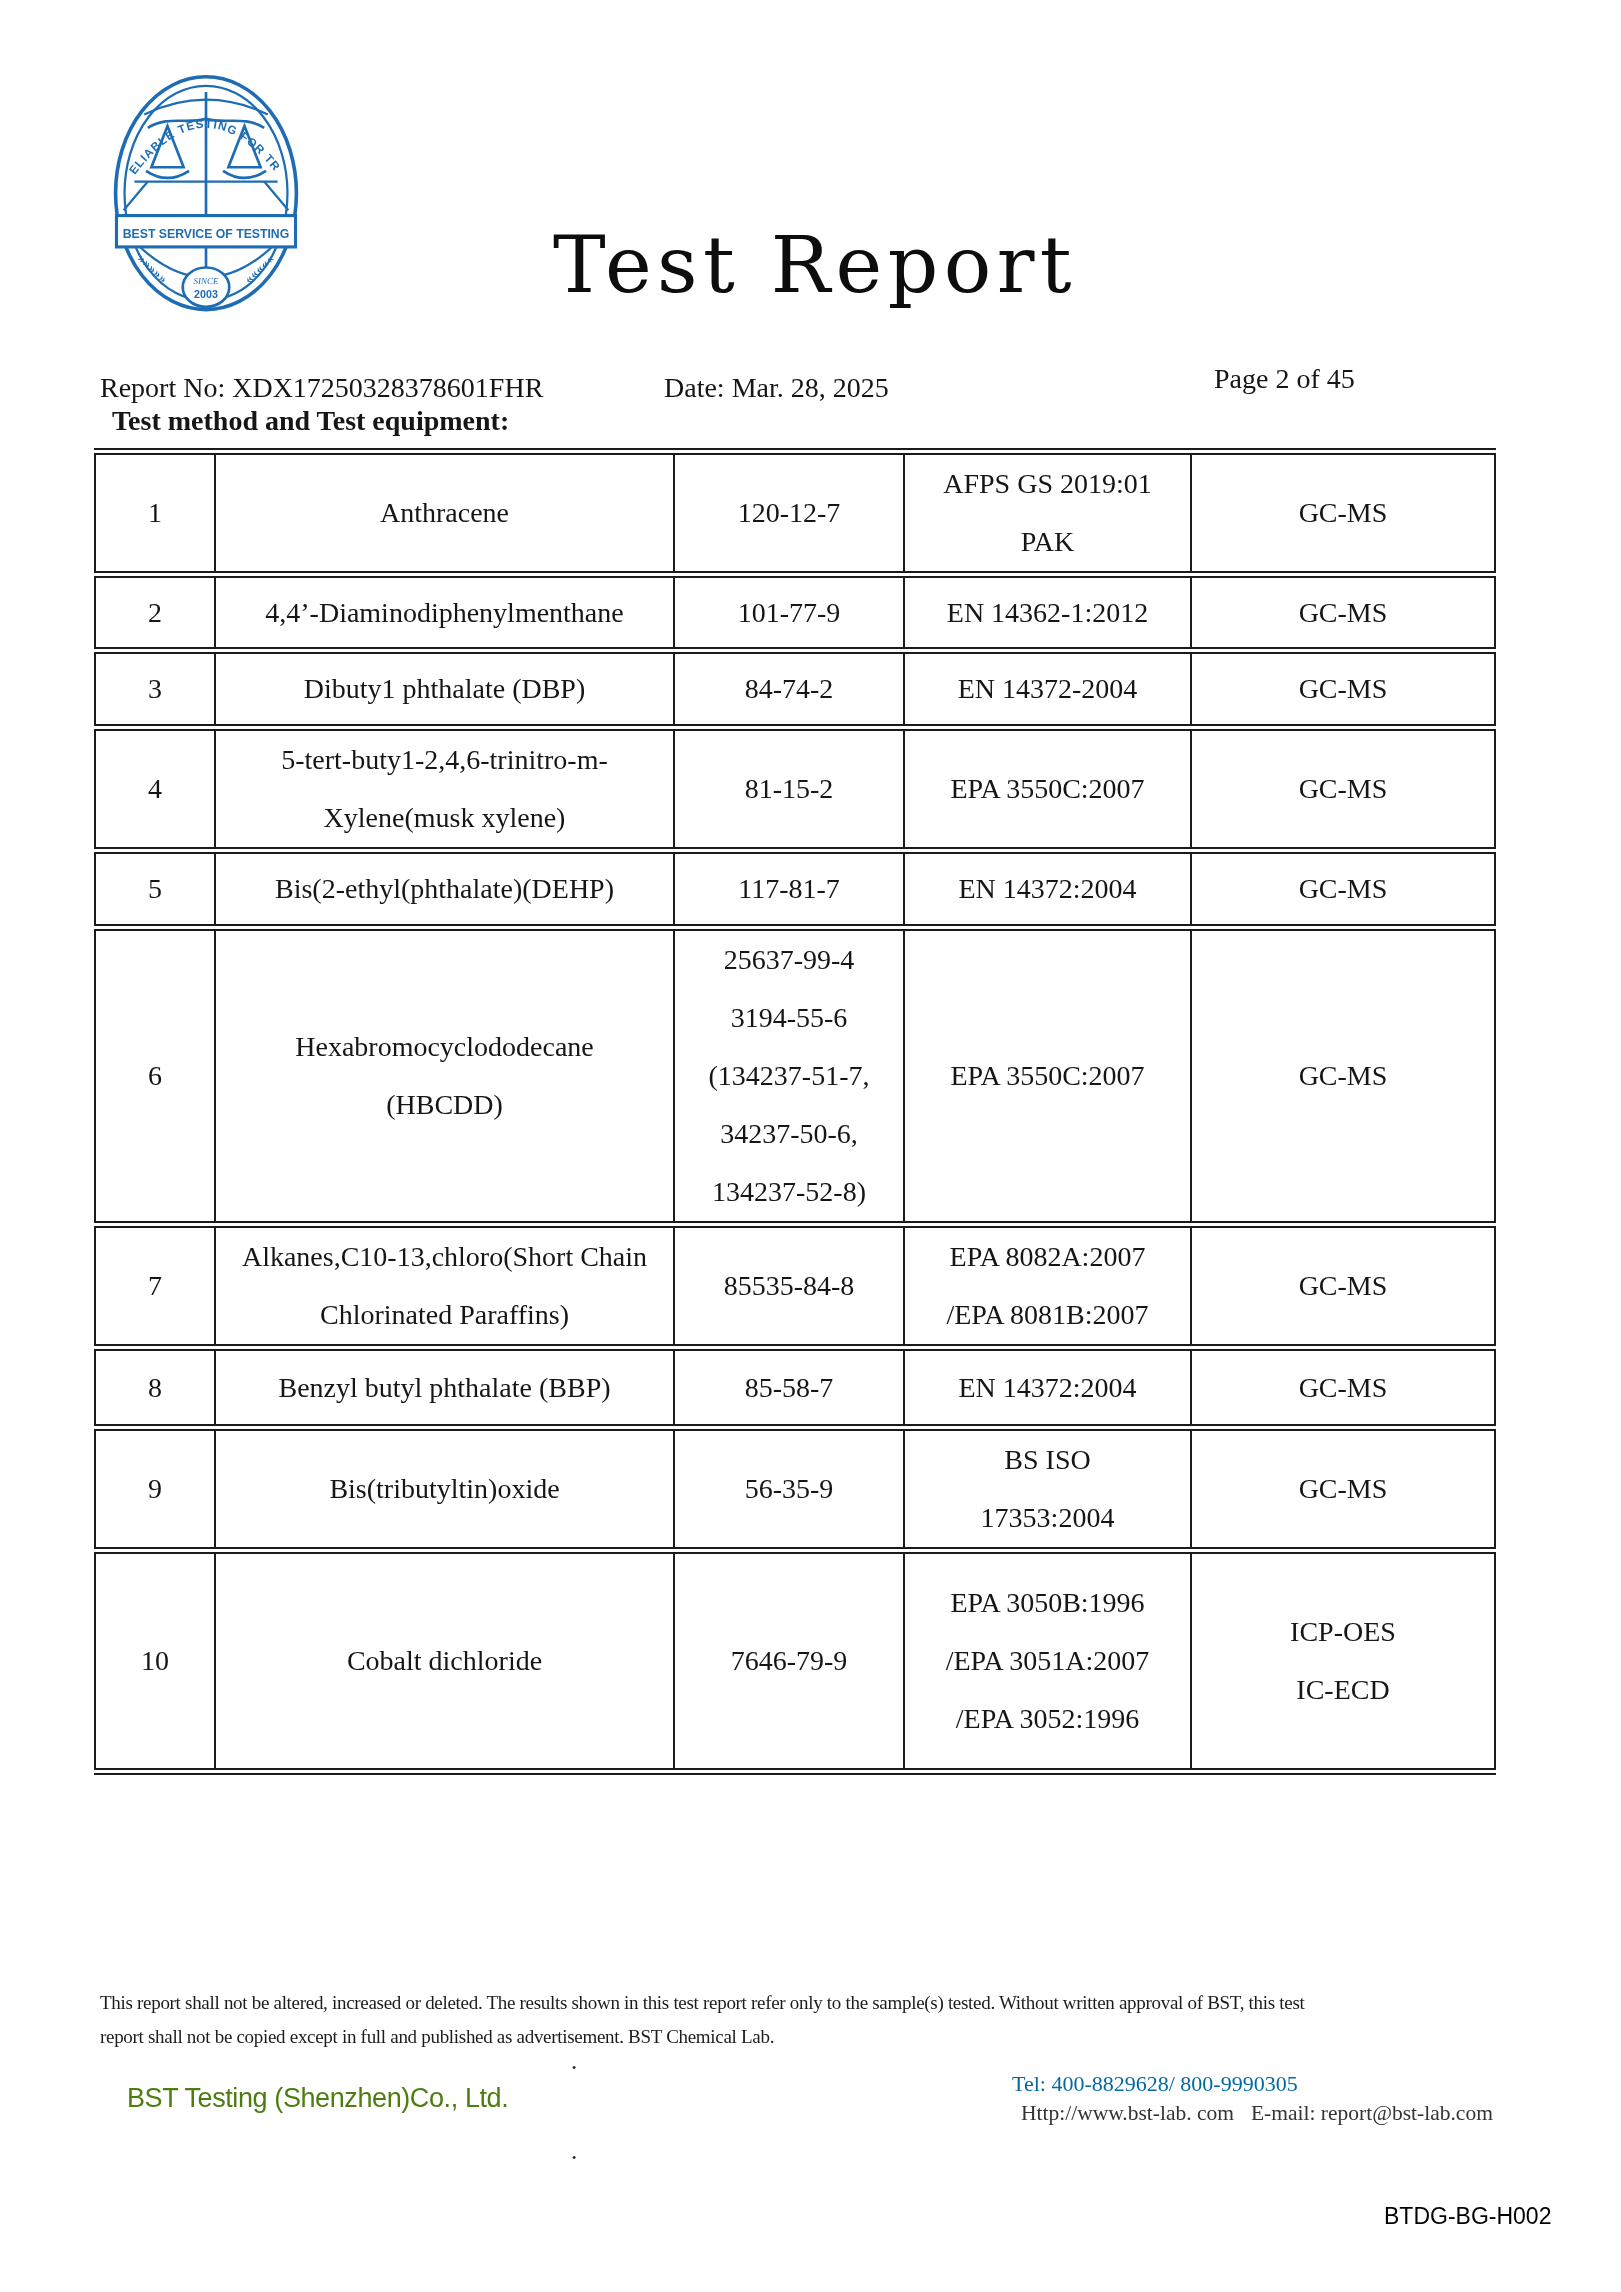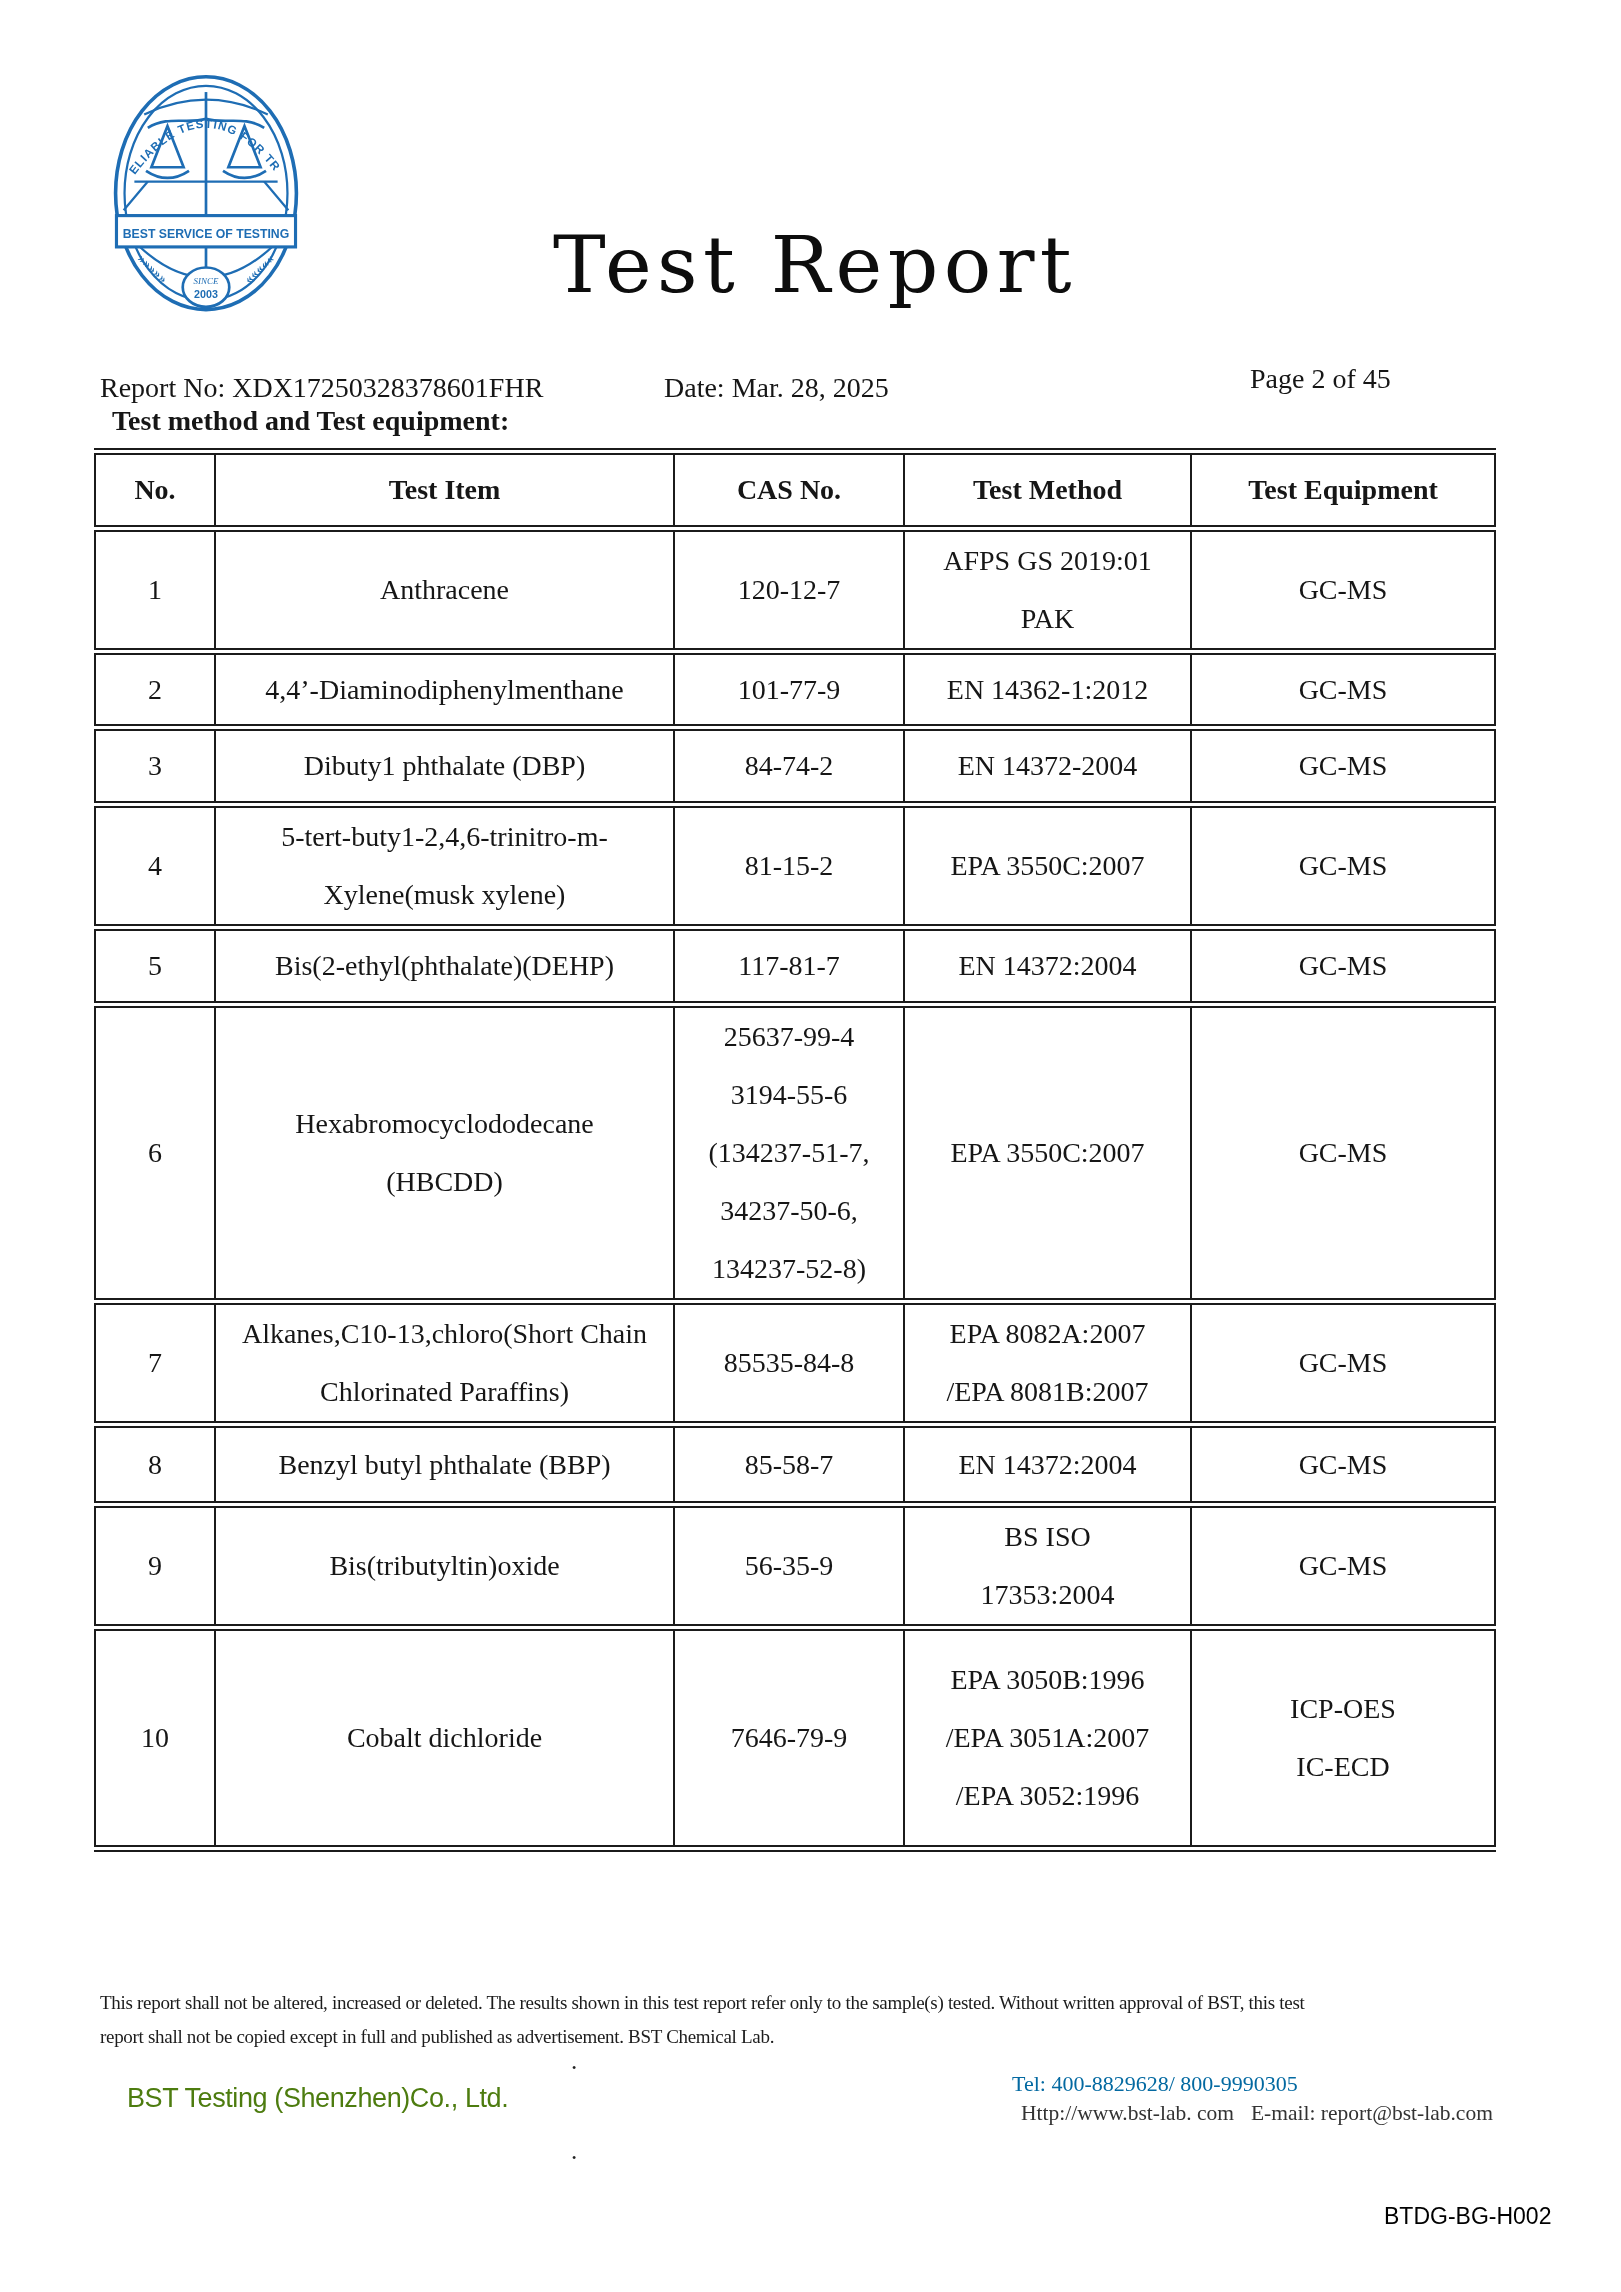--- a/index.html
+++ b/index.html
@@ -10,21 +10,21 @@
   }
   
   .logo { position:absolute; left:112px; top:73px; width:188px; height:244px; }
   .title {
     position:absolute; left:0; top:220px; width:1630px; text-align:center;
     font-family:"DejaVu Serif",serif; font-size:79px; letter-spacing:5.4px;
     line-height:90px; color:#0d0d0d; white-space:nowrap;
   }
   .report-no { position:absolute; left:100px; top:372px; font-size:28px; }
   .date      { position:absolute; left:664px; top:372px; font-size:28px; }
-  .page-num  { position:absolute; left:1214px; top:363px; font-size:28px;margin-left:36px; }
+  .page-num  { position:absolute; left:1214px; top:363px; font-size:28px; }
   .section-heading { position:absolute; left:112px; top:405px; font-size:28px; font-weight:bold; }
   
   table.report {
     position:absolute; left:94px; top:448px; width:1401px;
     border-collapse:collapse; table-layout:fixed;
   }
   table.report th, table.report td {
     border-left:2.7px solid #1b1b1b; border-right:2.7px solid #1b1b1b;
     border-top:7.2px double #1b1b1b; border-bottom:7.2px double #1b1b1b;
     text-align:center; vertical-align:middle;
@@ -108,27 +108,20 @@
 
   <table class="report">
     <colgroup>
       <col style="width:120px">
         <col style="width:459px">
         <col style="width:230px">
         <col style="width:287px">
         <col style="width:304px">
     </colgroup>
     <tbody>
-        <tr style="height:77px">
-      <th>No.</th>
-      <th>Test Item</th>
-      <th>CAS No.</th>
-      <th>Test Method</th>
-      <th>Test Equipment</th>
-    </tr>
     <tr style="height:122px">
       <td>1</td>
       <td>Anthracene</td>
       <td>120-12-7</td>
       <td>AFPS GS 2019:01
 PAK</td>
       <td>GC-MS</td>
     </tr>
     <tr style="height:76px">
       <td>2</td>

